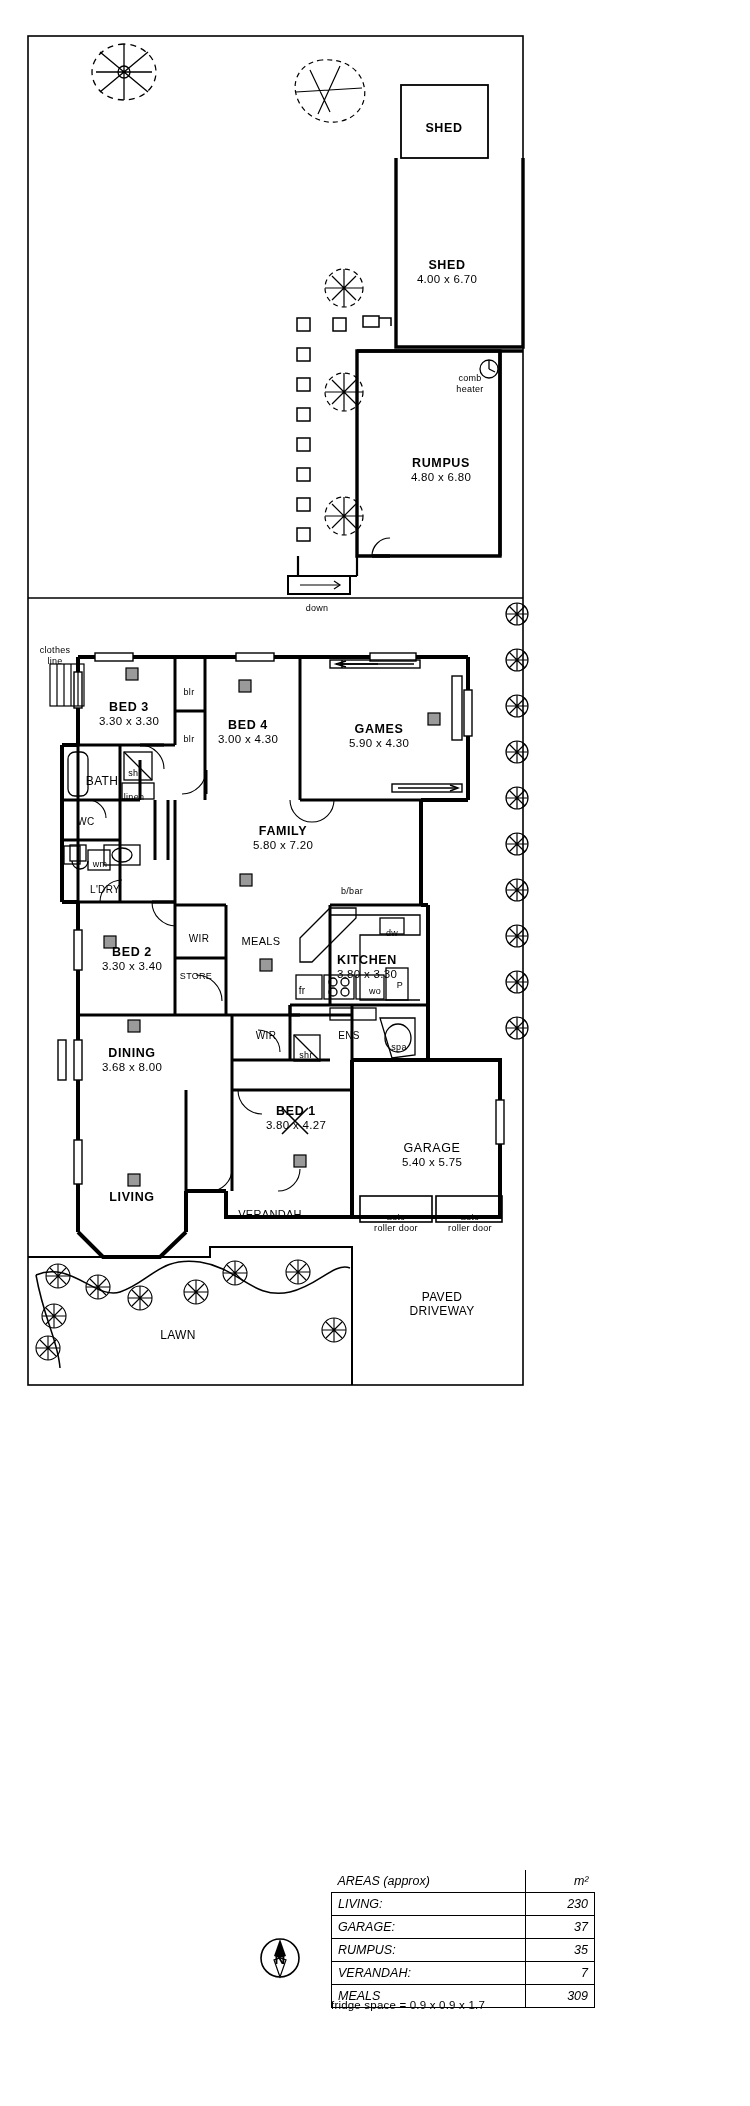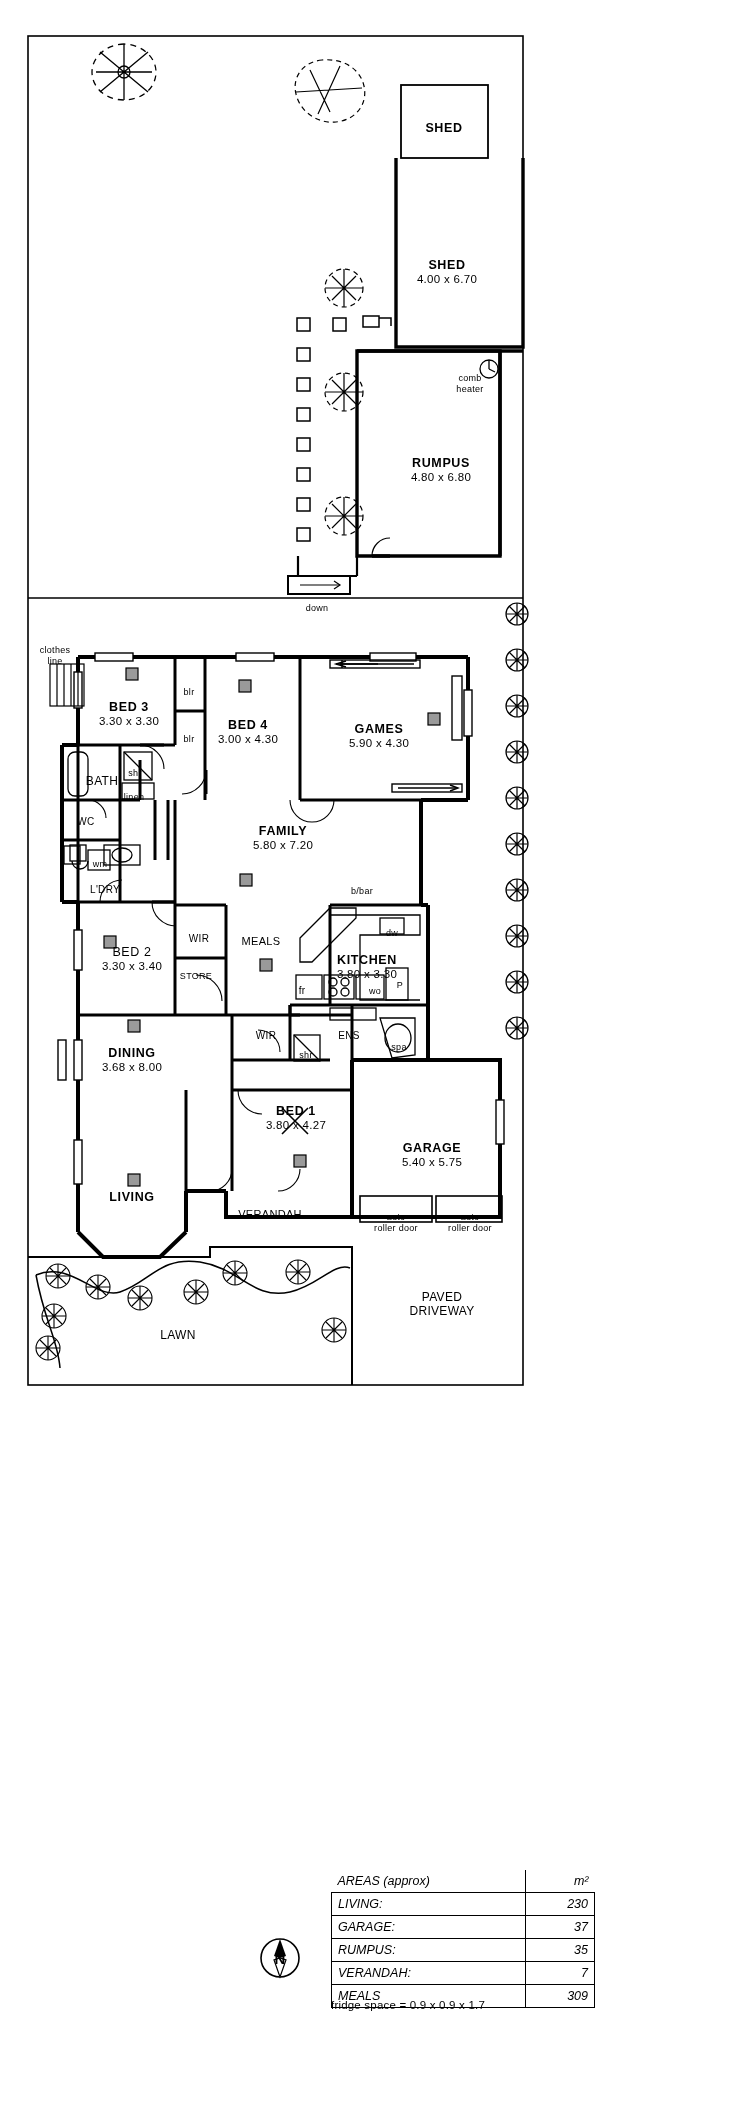--- a/index.html
+++ b/index.html
@@ -364,42 +364,42 @@
 </svg>
 
 <div id="room-labels">
     <div class="lbl ctr t12" style="left: 444px; top: 121px;"><div style="font-weight: 700; font-size: 12.5px; letter-spacing: 0.6px;">SHED</div></div>
     <div class="lbl ctr t12" style="left: 447px; top: 258px;"><div style="font-weight: 700; font-size: 12.5px; letter-spacing: 0.6px;">SHED</div><div style="font-size: 11.5px;">4.00 x 6.70</div></div>
     <div class="lbl ctr t12" style="left: 441px; top: 456px;"><div style="font-weight: 700; font-size: 12.5px; letter-spacing: 0.6px;">RUMPUS</div><div style="font-size: 11.5px;">4.80 x 6.80</div></div>
     <div class="lbl ctr t12" style="left: 129px; top: 700px;"><div style="font-weight: 700; font-size: 12.5px; letter-spacing: 0.6px;">BED 3</div><div style="font-size: 11.5px;">3.30 x 3.30</div></div>
     <div class="lbl ctr t12" style="left: 248px; top: 718px;"><div style="font-weight: 700; font-size: 12.5px; letter-spacing: 0.6px;">BED 4</div><div style="font-size: 11.5px;">3.00 x 4.30</div></div>
     <div class="lbl ctr t12" style="left: 379px; top: 722px;"><div style="font-weight: 700; font-size: 12.5px; letter-spacing: 0.6px;">GAMES</div><div style="font-size: 11.5px;">5.90 x 4.30</div></div>
     <div class="lbl ctr t12" style="left: 283px; top: 824px;"><div style="font-weight: 700; font-size: 12.5px; letter-spacing: 0.6px;">FAMILY</div><div style="font-size: 11.5px;">5.80 x 7.20</div></div>
-    <div class="lbl ctr t12" style="left: 132px; top: 945px;"><div style="font-weight: 400; font-size: 12.5px; letter-spacing: 0.6px;">BED 2</div><div style="font-size: 11.5px;">3.30 x 3.40</div></div>
+    <div class="lbl ctr t12" style="left: 132px; top: 945px;"><div style="font-weight: 700; font-size: 12.5px; letter-spacing: 0.6px;">BED 2</div><div style="font-size: 11.5px;">3.30 x 3.40</div></div>
     <div class="lbl ctr t12" style="left: 367px; top: 953px;"><div style="font-weight: 700; font-size: 12.5px; letter-spacing: 0.6px;">KITCHEN</div><div style="font-size: 11.5px;">3.80 x 3.30</div></div>
     <div class="lbl ctr t12" style="left: 132px; top: 1046px;"><div style="font-weight: 700; font-size: 12.5px; letter-spacing: 0.6px;">DINING</div><div style="font-size: 11.5px; text-align: center;">3.68 x 8.00</div></div>
     <div class="lbl ctr t12" style="left: 296px; top: 1104px;"><div style="font-weight: 700; font-size: 12.5px; letter-spacing: 0.6px;">BED 1</div><div style="font-size: 11.5px;">3.80 x 4.27</div></div>
-    <div class="lbl ctr t12" style="left: 432px; top: 1141px;"><div style="font-weight: 700; font-size: 12.5px; letter-spacing: 0.6px;">GARAGE</div><div style="font-size: 11.5px;">5.40 x 5.75</div></div>
+    <div class="lbl ctr t12" style="left: 432px; top: 1141px;"><div style="font-weight: 400; font-size: 12.5px; letter-spacing: 0.6px;">GARAGE</div><div style="font-size: 11.5px;">5.40 x 5.75</div></div>
     <div class="lbl ctr t12" style="left: 132px; top: 1190px;"><div style="font-weight: 700; font-size: 12.5px; letter-spacing: 0.6px;">LIVING</div></div>
   </div>
 <div id="small-labels">
     <div class="lbl ctr" style="left: 55px; top: 645px; font-size: 9px;">clothes
 line</div>
     <div class="lbl ctr" style="left: 189px; top: 687px; font-size: 9px;">blr</div>
     <div class="lbl ctr" style="left: 189px; top: 734px; font-size: 9px;">blr</div>
     <div class="lbl ctr" style="left: 102px; top: 774px; font-size: 12px;">BATH</div>
     <div class="lbl ctr" style="left: 135px; top: 768px; font-size: 9px;">shr</div>
     <div class="lbl ctr" style="left: 134px; top: 792px; font-size: 9px;">linen</div>
     <div class="lbl ctr" style="left: 86px; top: 816px; font-size: 10px;">WC</div>
     <div class="lbl ctr" style="left: 100px; top: 859px; font-size: 9px;">wm</div>
     <div class="lbl ctr" style="left: 105px; top: 884px; font-size: 10px;">L'DRY</div>
     <div class="lbl ctr" style="left: 199px; top: 933px; font-size: 10px;">WIR</div>
     <div class="lbl ctr" style="left: 196px; top: 971px; font-size: 9px;">STORE</div>
     <div class="lbl ctr" style="left: 261px; top: 935px; font-size: 11px;">MEALS</div>
-    <div class="lbl ctr" style="left: 352px; top: 886px; font-size: 9px; margin-left: 10px;">b/bar</div>
+    <div class="lbl ctr" style="left: 352px; top: 886px; font-size: 9px;">b/bar</div>
     <div class="lbl ctr" style="left: 392px; top: 928px; font-size: 9px;">dw</div>
     <div class="lbl ctr" style="left: 302px; top: 985px; font-size: 10px;">fr</div>
     <div class="lbl ctr" style="left: 375px; top: 986px; font-size: 9px;">wo</div>
     <div class="lbl ctr" style="left: 400px; top: 980px; font-size: 9px;">P</div>
     <div class="lbl ctr" style="left: 266px; top: 1030px; font-size: 10px;">WIR</div>
     <div class="lbl ctr" style="left: 349px; top: 1030px; font-size: 10px;">ENS</div>
     <div class="lbl ctr" style="left: 306px; top: 1050px; font-size: 9px;">shr</div>
     <div class="lbl ctr" style="left: 399px; top: 1042px; font-size: 9px;">spa</div>
     <div class="lbl ctr" style="left: 270px; top: 1208px; font-size: 11px;">VERANDAH</div>
     <div class="lbl ctr" style="left: 396px; top: 1212px; font-size: 9px;">auto

